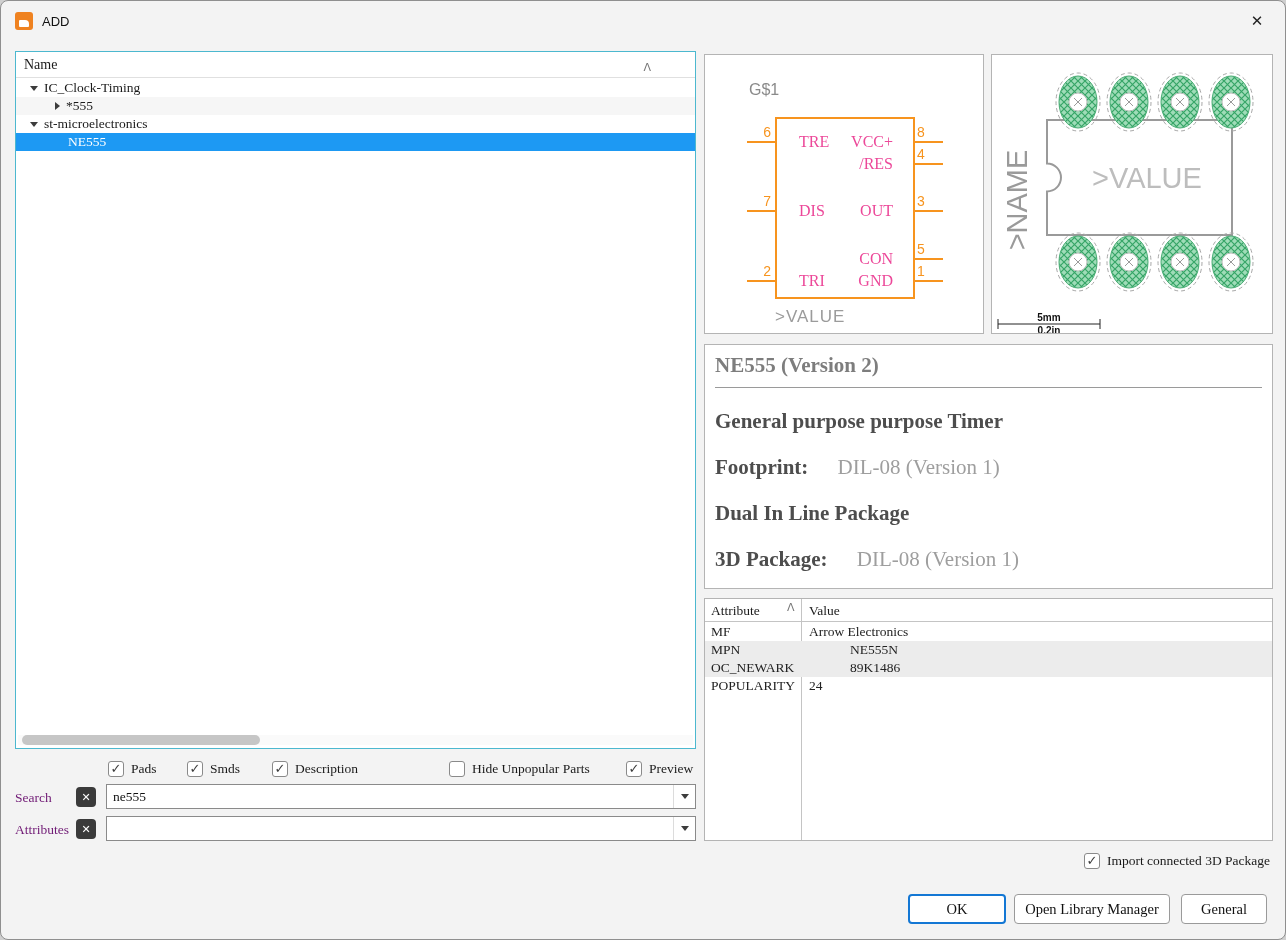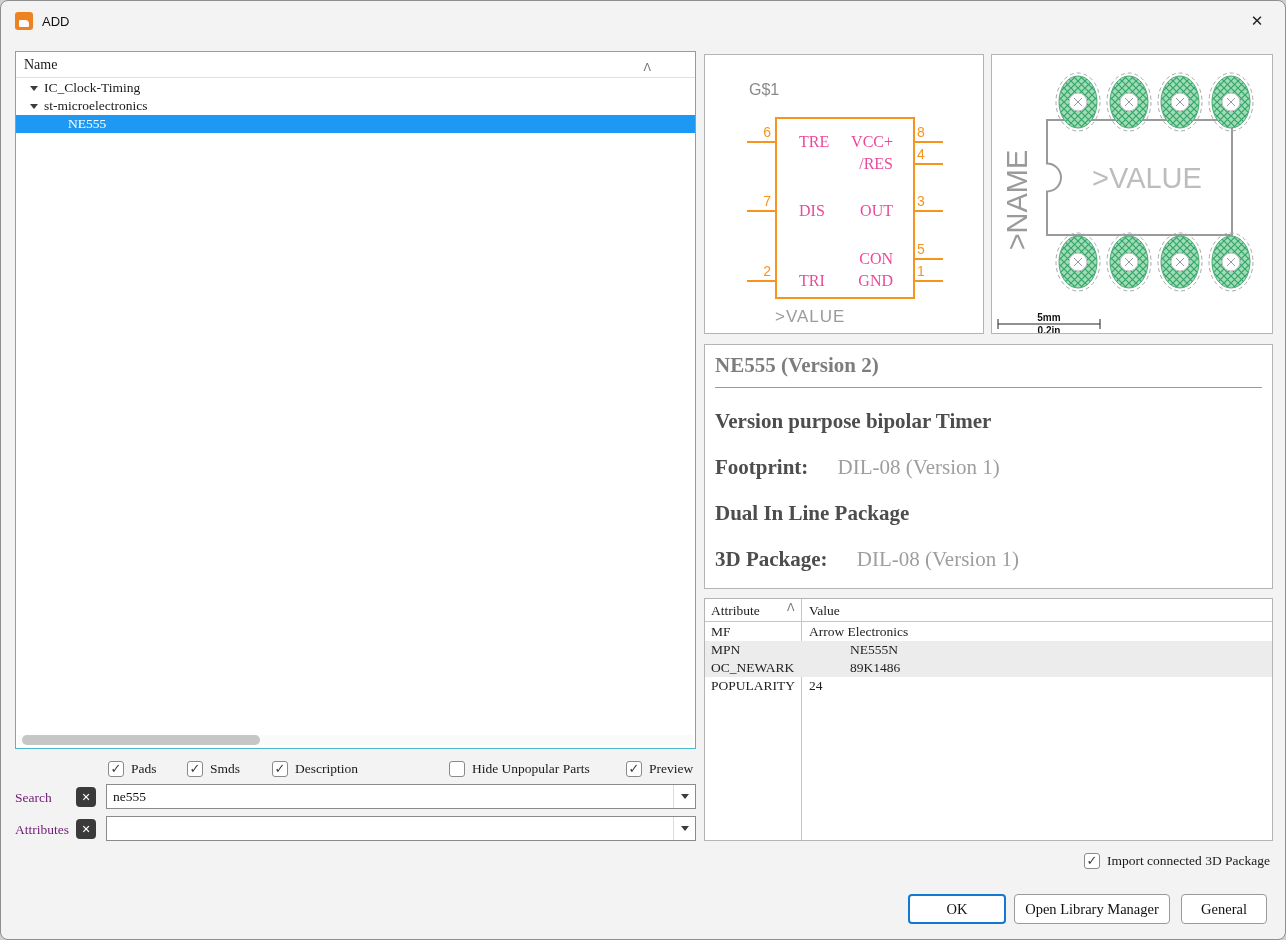--- a/index.html
+++ b/index.html
@@ -123,20 +123,24 @@
   <div class="tree-panel">
     <div class="tree-header">
       <span>Name</span>
       <span class="tree-sort">ᐱ</span>
     </div>
     <div class="tree-rows">
       <div class="tree-row">
         <span class="tri down" style="margin-left:14px"></span>
         <span class="tree-label">IC_Clock-Timing</span>
       </div>
+      <div class="tree-row alt">
+        <span class="tri right" style="margin-left:39px"></span>
+        <span class="tree-label">*555</span>
+      </div>
       <div class="tree-row">
         <span class="tri down" style="margin-left:14px"></span>
         <span class="tree-label">st-microelectronics</span>
       </div>
       <div class="tree-row selected">
         <span class="tree-label" style="margin-left:52px">NE555</span>
       </div>
     </div>
     <div class="hscroll-track">
       <div class="hscroll-thumb"></div>
@@ -295,21 +299,21 @@
         <path d="M6 264 V274 M108 264 V274 M6 269 H108" stroke="#222" fill="none"></path>
         <text x="57" y="266" text-anchor="middle" font-family="Liberation Sans, sans-serif" font-size="10" font-weight="bold" fill="#111">5mm</text>
         <text x="57" y="279" text-anchor="middle" font-family="Liberation Sans, sans-serif" font-size="10" font-weight="bold" fill="#111">0.2in</text>
       </g>
     </svg>
   </div>
 
   <div class="panel" id="desc-panel">
     <div class="desc-title">NE555 (Version 2)</div>
     <hr class="desc-hr">
-    <div class="desc-line desc-strong">Version purpose bipolar Timer</div>
+    <div class="desc-line desc-strong">General purpose purpose Timer</div>
     <div class="desc-line">
       <span class="desc-strong">Footprint:</span>
       <span class="desc-val">DIL-08 (Version 1)</span>
     </div>
     <div class="desc-line desc-strong">Dual In Line Package</div>
     <div class="desc-line">
       <span class="desc-strong">3D Package:</span>
       <span class="desc-val">DIL-08 (Version 1)</span>
     </div>
     <div class="desc-line desc-plain">Dual In Line Package</div>

